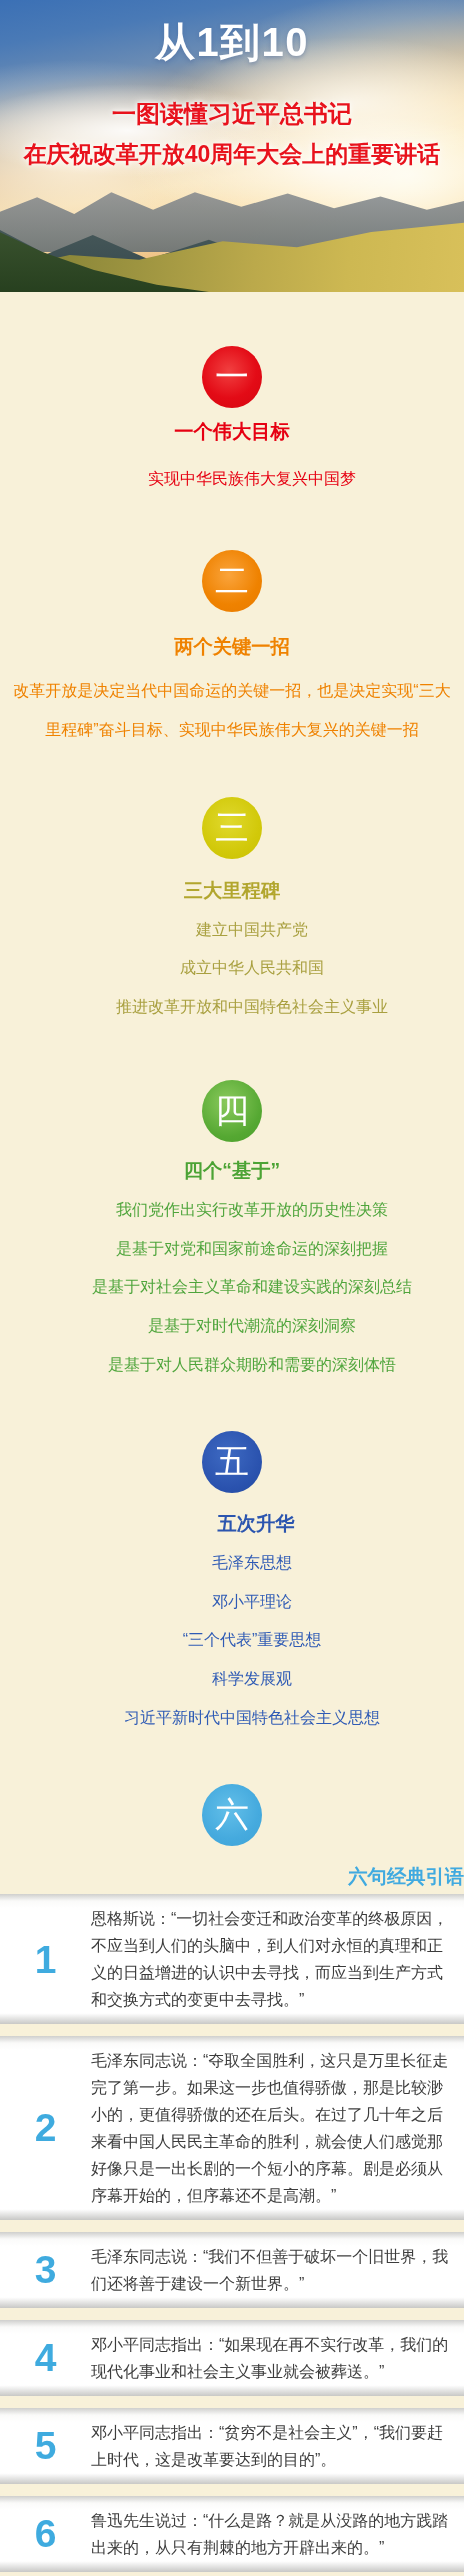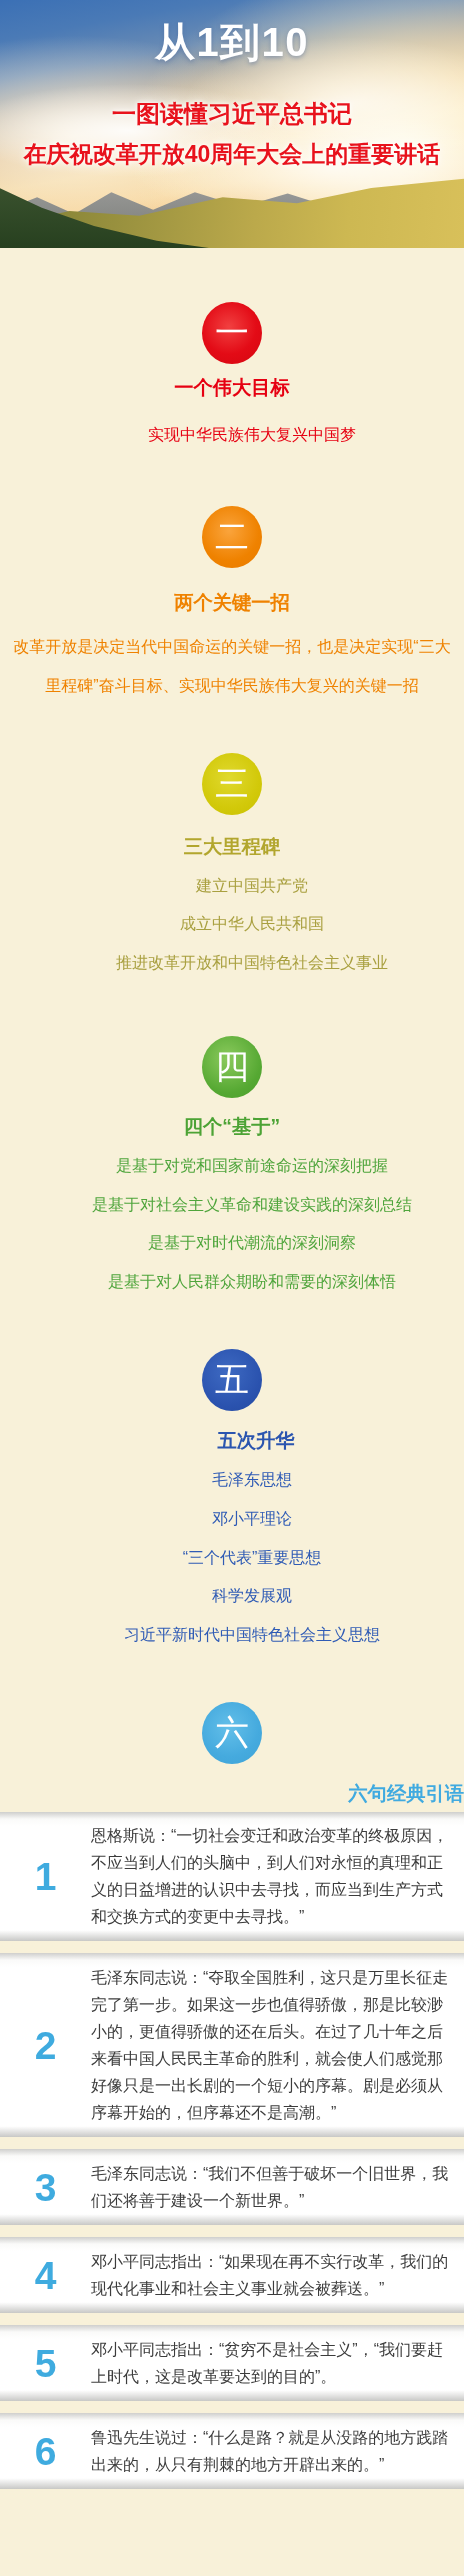--- a/index.html
+++ b/index.html
@@ -4,21 +4,21 @@
 <style>
   html,body{margin:0;padding:0;}
   body{
     width:464px;height:2576px;overflow:hidden;
     background:#F8F1D9;
     font-family:"Liberation Sans", sans-serif;
     -webkit-font-smoothing:antialiased;
   }
   
   .header{
-    position:relative;width:464px;height:248px;overflow:hidden;
+    position:relative;width:464px;height:292px;overflow:hidden;
     background:
       radial-gradient(ellipse 402px 263px at 88% 60%, rgba(255,252,235,.95) 0%, rgba(255,240,200,.75) 30%, rgba(250,220,160,0) 70%),
       radial-gradient(ellipse 333px 155px at 16% 55%, rgba(255,246,226,.85) 0%, rgba(245,225,185,0) 65%),
       linear-gradient(170deg,#3b70b5 0%,#4a7ab6 12%,#6b8cb4 24%,#a89f94 36%,#ddbd92 48%,#f2d6a2 58%,#f6d49b 68%,#eec083 78%,#e2af6f 88%,#d6a261 100%);
   }
   .cloud{position:absolute;border-radius:50%;pointer-events:none;}
   .cloud.c1{left:-39px;top:84px;width:333px;height:93px;background:radial-gradient(closest-side,rgba(255,255,255,.9),rgba(255,255,255,0));}
   .cloud.c2{left:131px;top:114px;width:402px;height:108px;opacity:.8;background:radial-gradient(closest-side,rgba(255,255,255,.9),rgba(255,255,255,0));}
   .cloud.c3{right:-54px;top:37px;width:333px;height:131px;opacity:.7;background:radial-gradient(closest-side,rgba(255,255,255,.95),rgba(255,255,255,0));}
   .mtn-far{position:absolute;top:179px;left:0;width:100%;height:73px;opacity:.85;
@@ -124,20 +124,21 @@
   <div class="badge">三</div>
   <h2 class="sec-heading">三大里程碑</h2>
   <div class="sec-item">建立中国共产党</div>
   <div class="sec-item">成立中华人民共和国</div>
   <div class="sec-item">推进改革开放和中国特色社会主义事业</div>
 </div>
 
 <div class="sec s4">
   <div class="badge">四</div>
   <h2 class="sec-heading">四个“基于”</h2>
+  <div class="sec-item">我们党作出实行改革开放的历史性决策</div>
   <div class="sec-item">是基于对党和国家前途命运的深刻把握</div>
   <div class="sec-item">是基于对社会主义革命和建设实践的深刻总结</div>
   <div class="sec-item">是基于对时代潮流的深刻洞察</div>
   <div class="sec-item">是基于对人民群众期盼和需要的深刻体悟</div>
 </div>
 
 <div class="sec s5">
   <div class="badge">五</div>
   <h2 class="sec-heading">五次升华</h2>
   <div class="sec-item">毛泽东思想</div>

